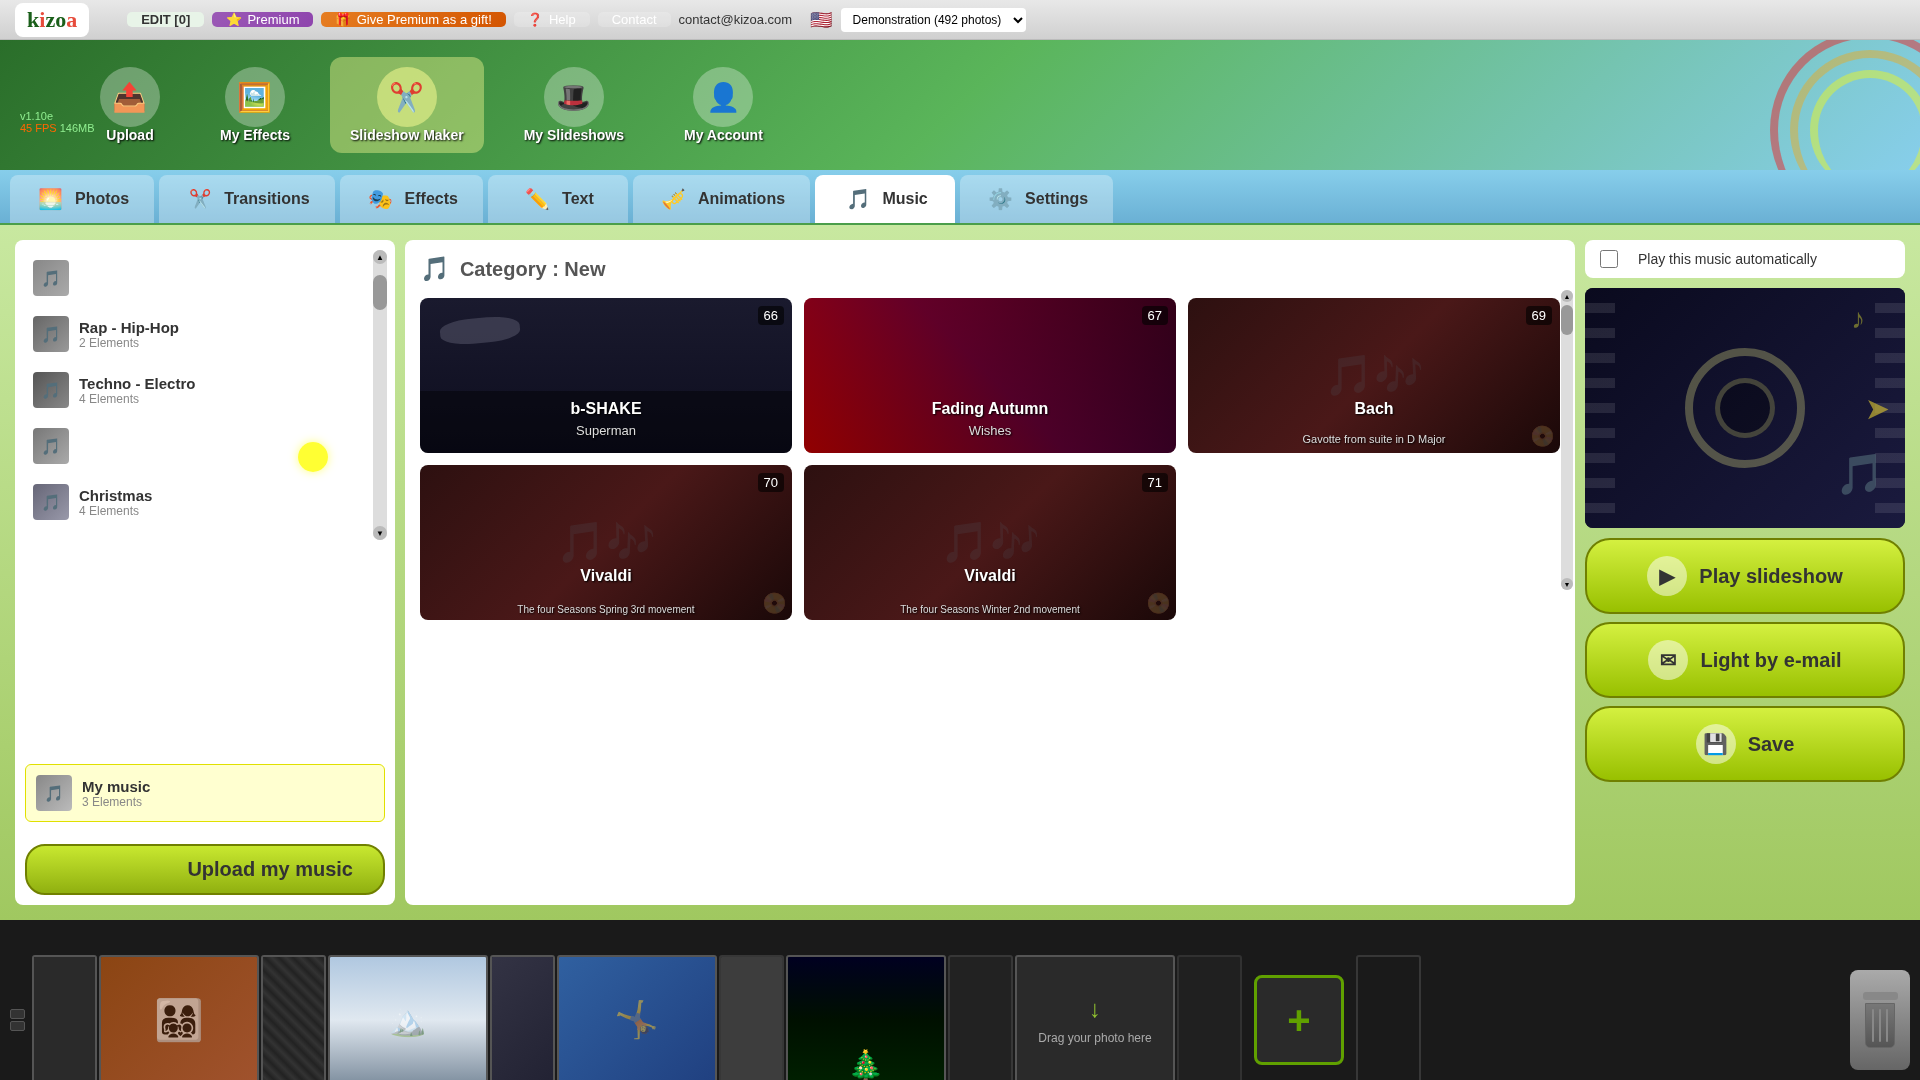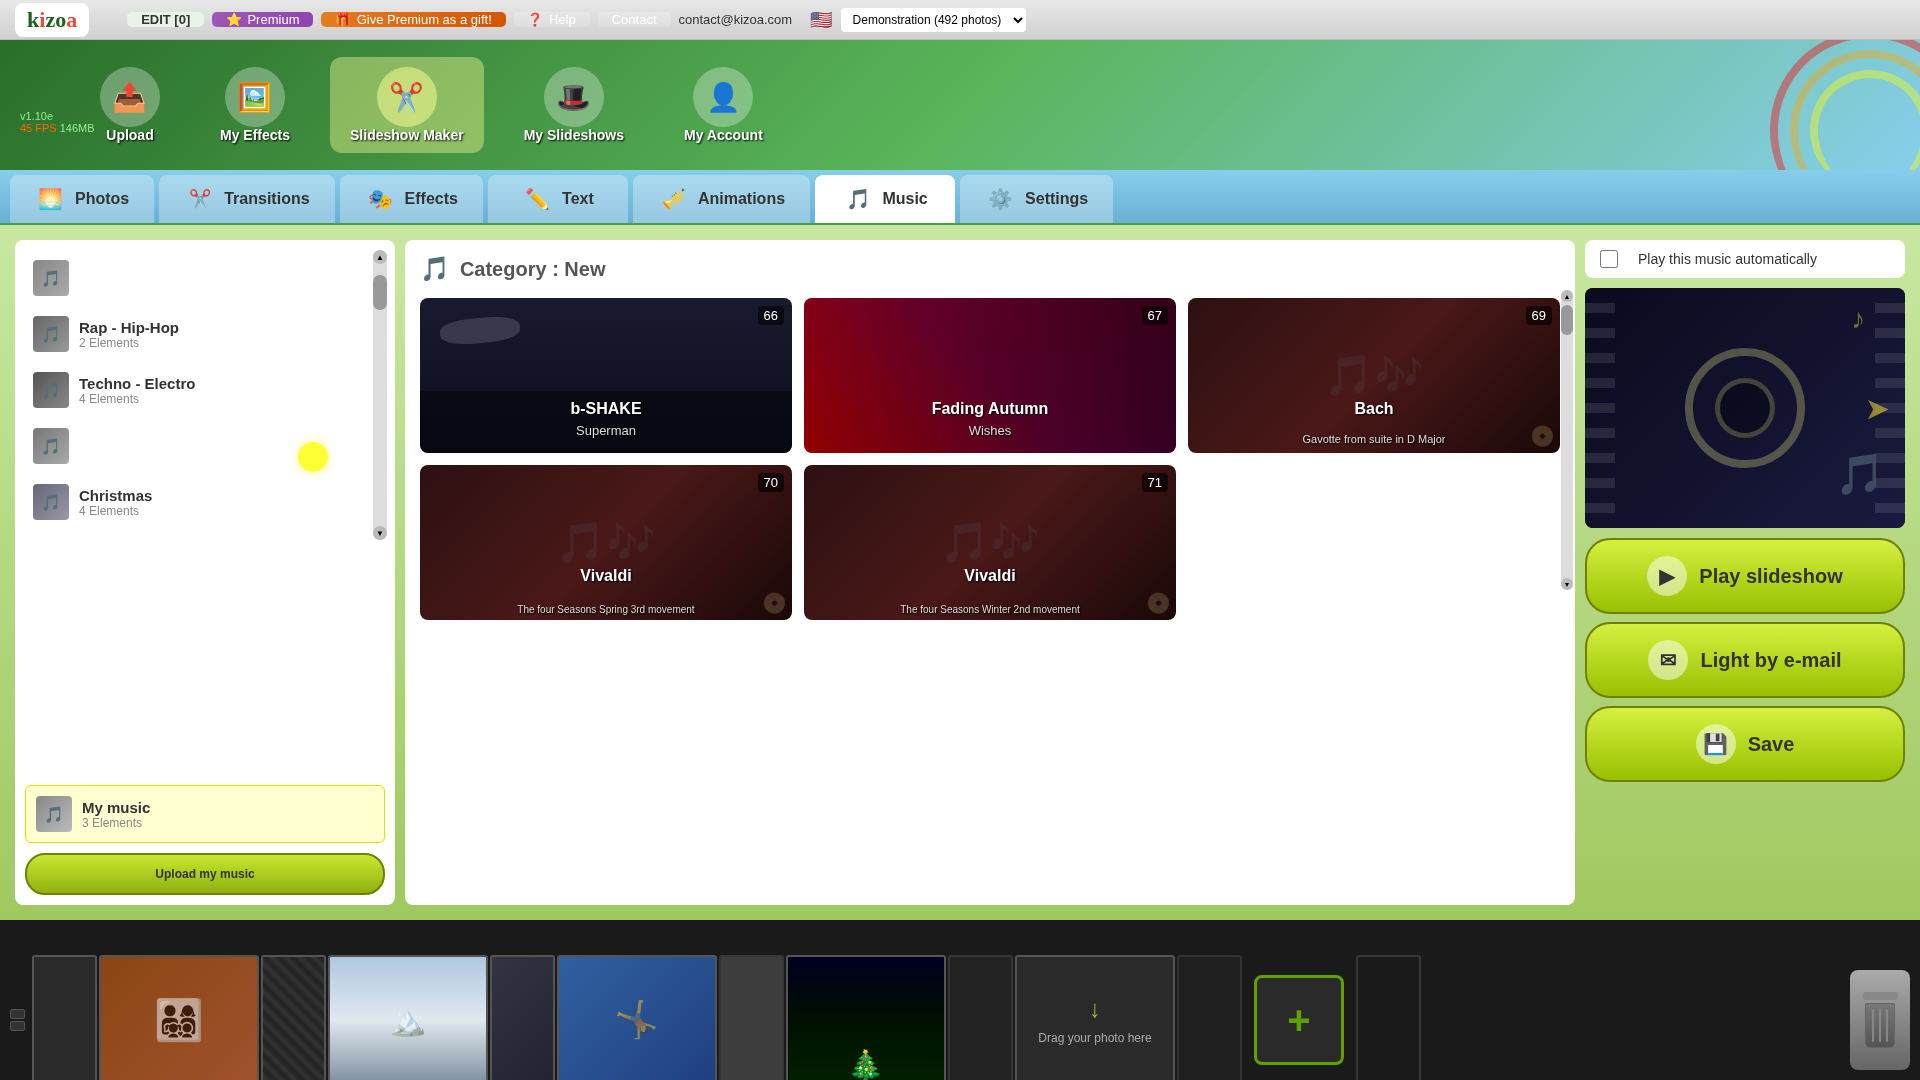--- a/index.html
+++ b/index.html
@@ -141,26 +141,27 @@
       margin-top: 10px;
       display: flex;
       align-items: center;
       gap: 10px;
     }
     .upload-btn {
       background: linear-gradient(to bottom, #c8e830, #90b010);
       border: 2px solid #708000;
       border-radius: 20px;
       padding: 12px 30px;
-      font-size: 12px;
+      font-size: 20px;
       font-weight: bold;
       color: #333;
       cursor: pointer;
       width: 100%;
-      margin-top: 10px;
+      margin-top: 22px;
+      text-align: right;
     }
 
     
     .center-panel {
       flex: 1;
       background: white;
       border-radius: 8px;
       margin: 0 10px;
       padding: 15px;
       overflow: hidden;

